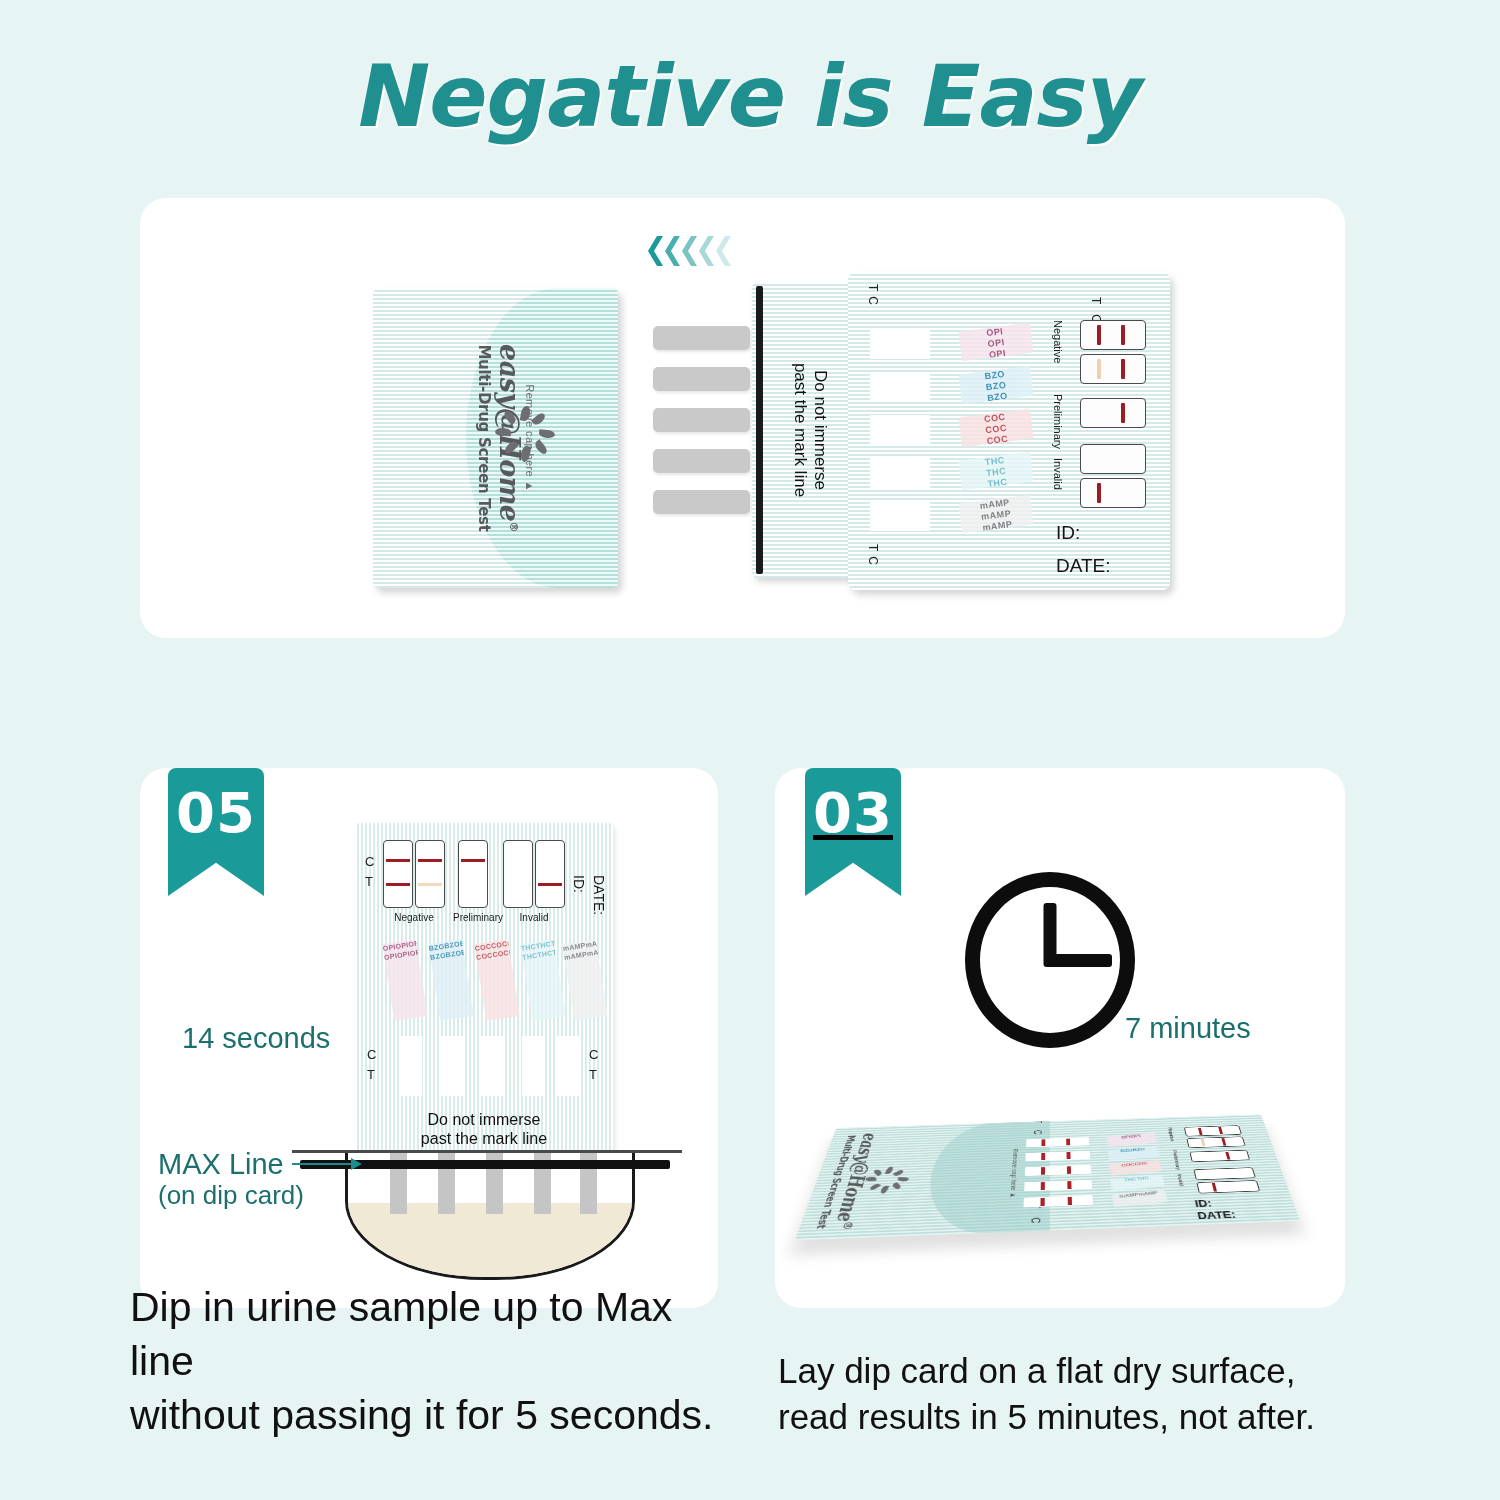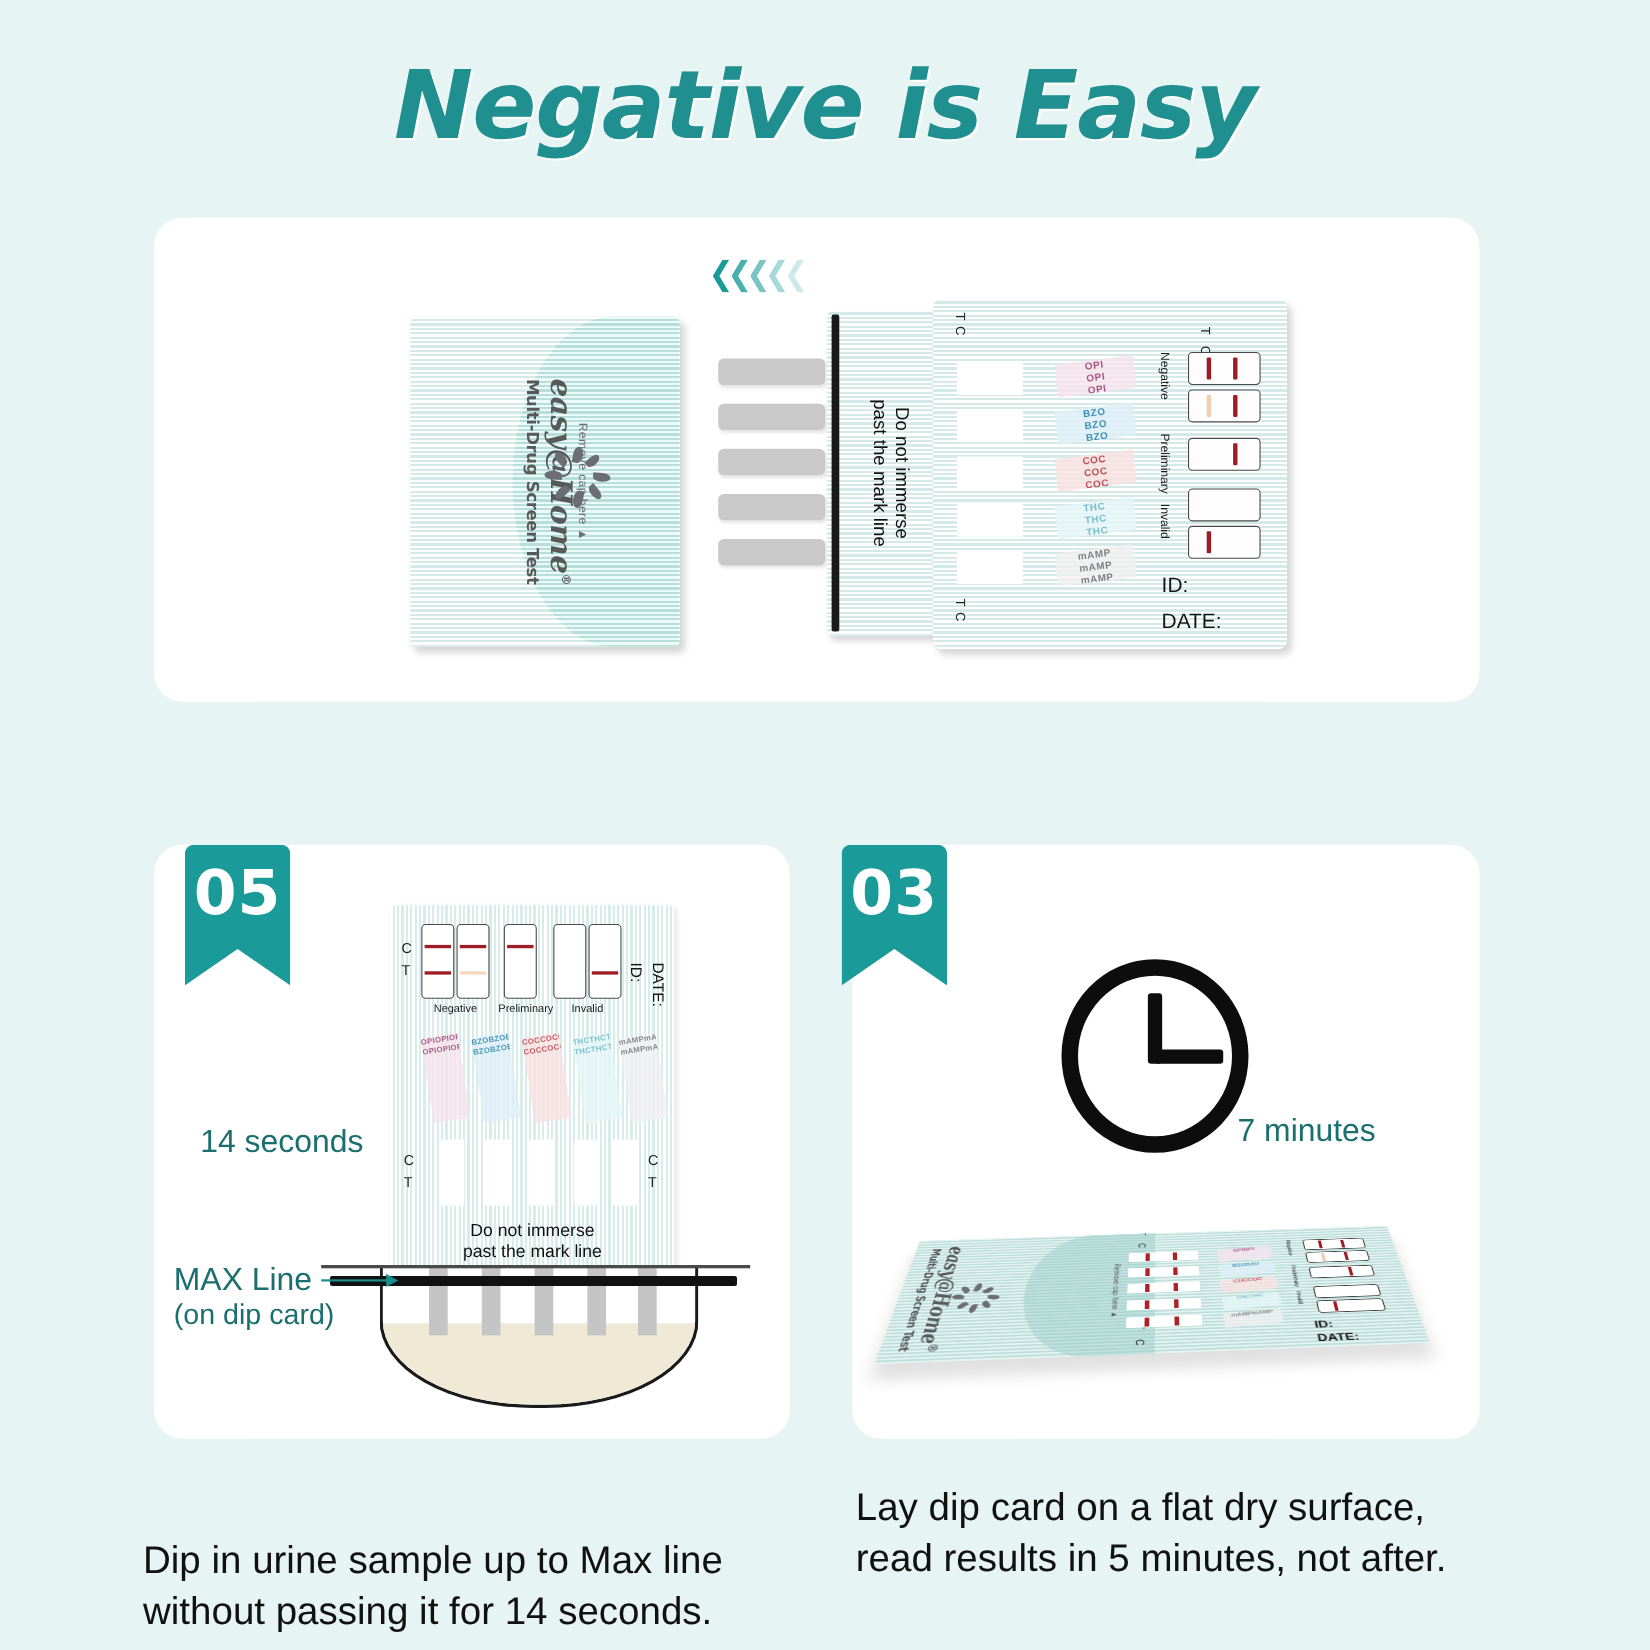--- a/index.html
+++ b/index.html
@@ -41,31 +41,31 @@
     border-radius: 8px 8px 0 0;
     display: flex; align-items: flex-start; justify-content: center;
   }
   .badge span {
     font-family: "DejaVu Sans", sans-serif;
     font-size: 56px; font-weight: bold; color: #ffffff;
     letter-spacing: 1px; margin-top: 12px;
   }
   #badge-01 { left: 168px; top: 198px; }
   #badge-02 { left: 168px; top: 768px; }
-  #badge-03 { left: 765px; top: 768px; }
+  #badge-03 { left: 805px; top: 768px; text-decoration: underline; }
 
   
   .caption {
     position: absolute;
     font-family: "Liberation Sans", sans-serif;
     color: #111111;
     line-height: 1.32;
   }
   #caption-01 { left: 140px; top: 665px; width: 1205px; text-align: center; font-size: 35px; }
-  #caption-02 { left: 130px; top: 1396px; width: 600px; font-size: 35px; }
+  #caption-02 { left: 130px; top: 1280px; width: 600px; font-size: 41px; }
   #caption-03 { left: 778px; top: 1348px; width: 600px; font-size: 35px; }
   .caption .l { display: block; }
 
   
   .striped-h {
     background-image: repeating-linear-gradient(
       to bottom, #ffffff 0px, #ffffff 2px, #d5eae8 2px, #d5eae8 4px);
   }
   .striped-v {
     background-image: repeating-linear-gradient(
@@ -565,21 +565,21 @@
 
   <div id="s2-10s">14 seconds</div>
   <div id="s2-arrow"></div>
   <div id="s2-maxlbl">
     <div>MAX Line</div>
     <div class="sub">(on dip card)</div>
   </div>
 
   <div class="caption" id="caption-02">
     <span class="l">Dip in urine sample up to Max line</span>
-    <span class="l">without passing it for 14 seconds.</span>
+    <span class="l">without passing it for 5 seconds.</span>
   </div>
 
   <div class="panel" id="panel-03"></div>
   <div class="badge" id="badge-03" style="background: rgb(27, 154, 154);">
     <span>03</span>
   </div>
 
   <div id="clock">
     <div class="hand-v"></div>
     <div class="hand-h"></div>

